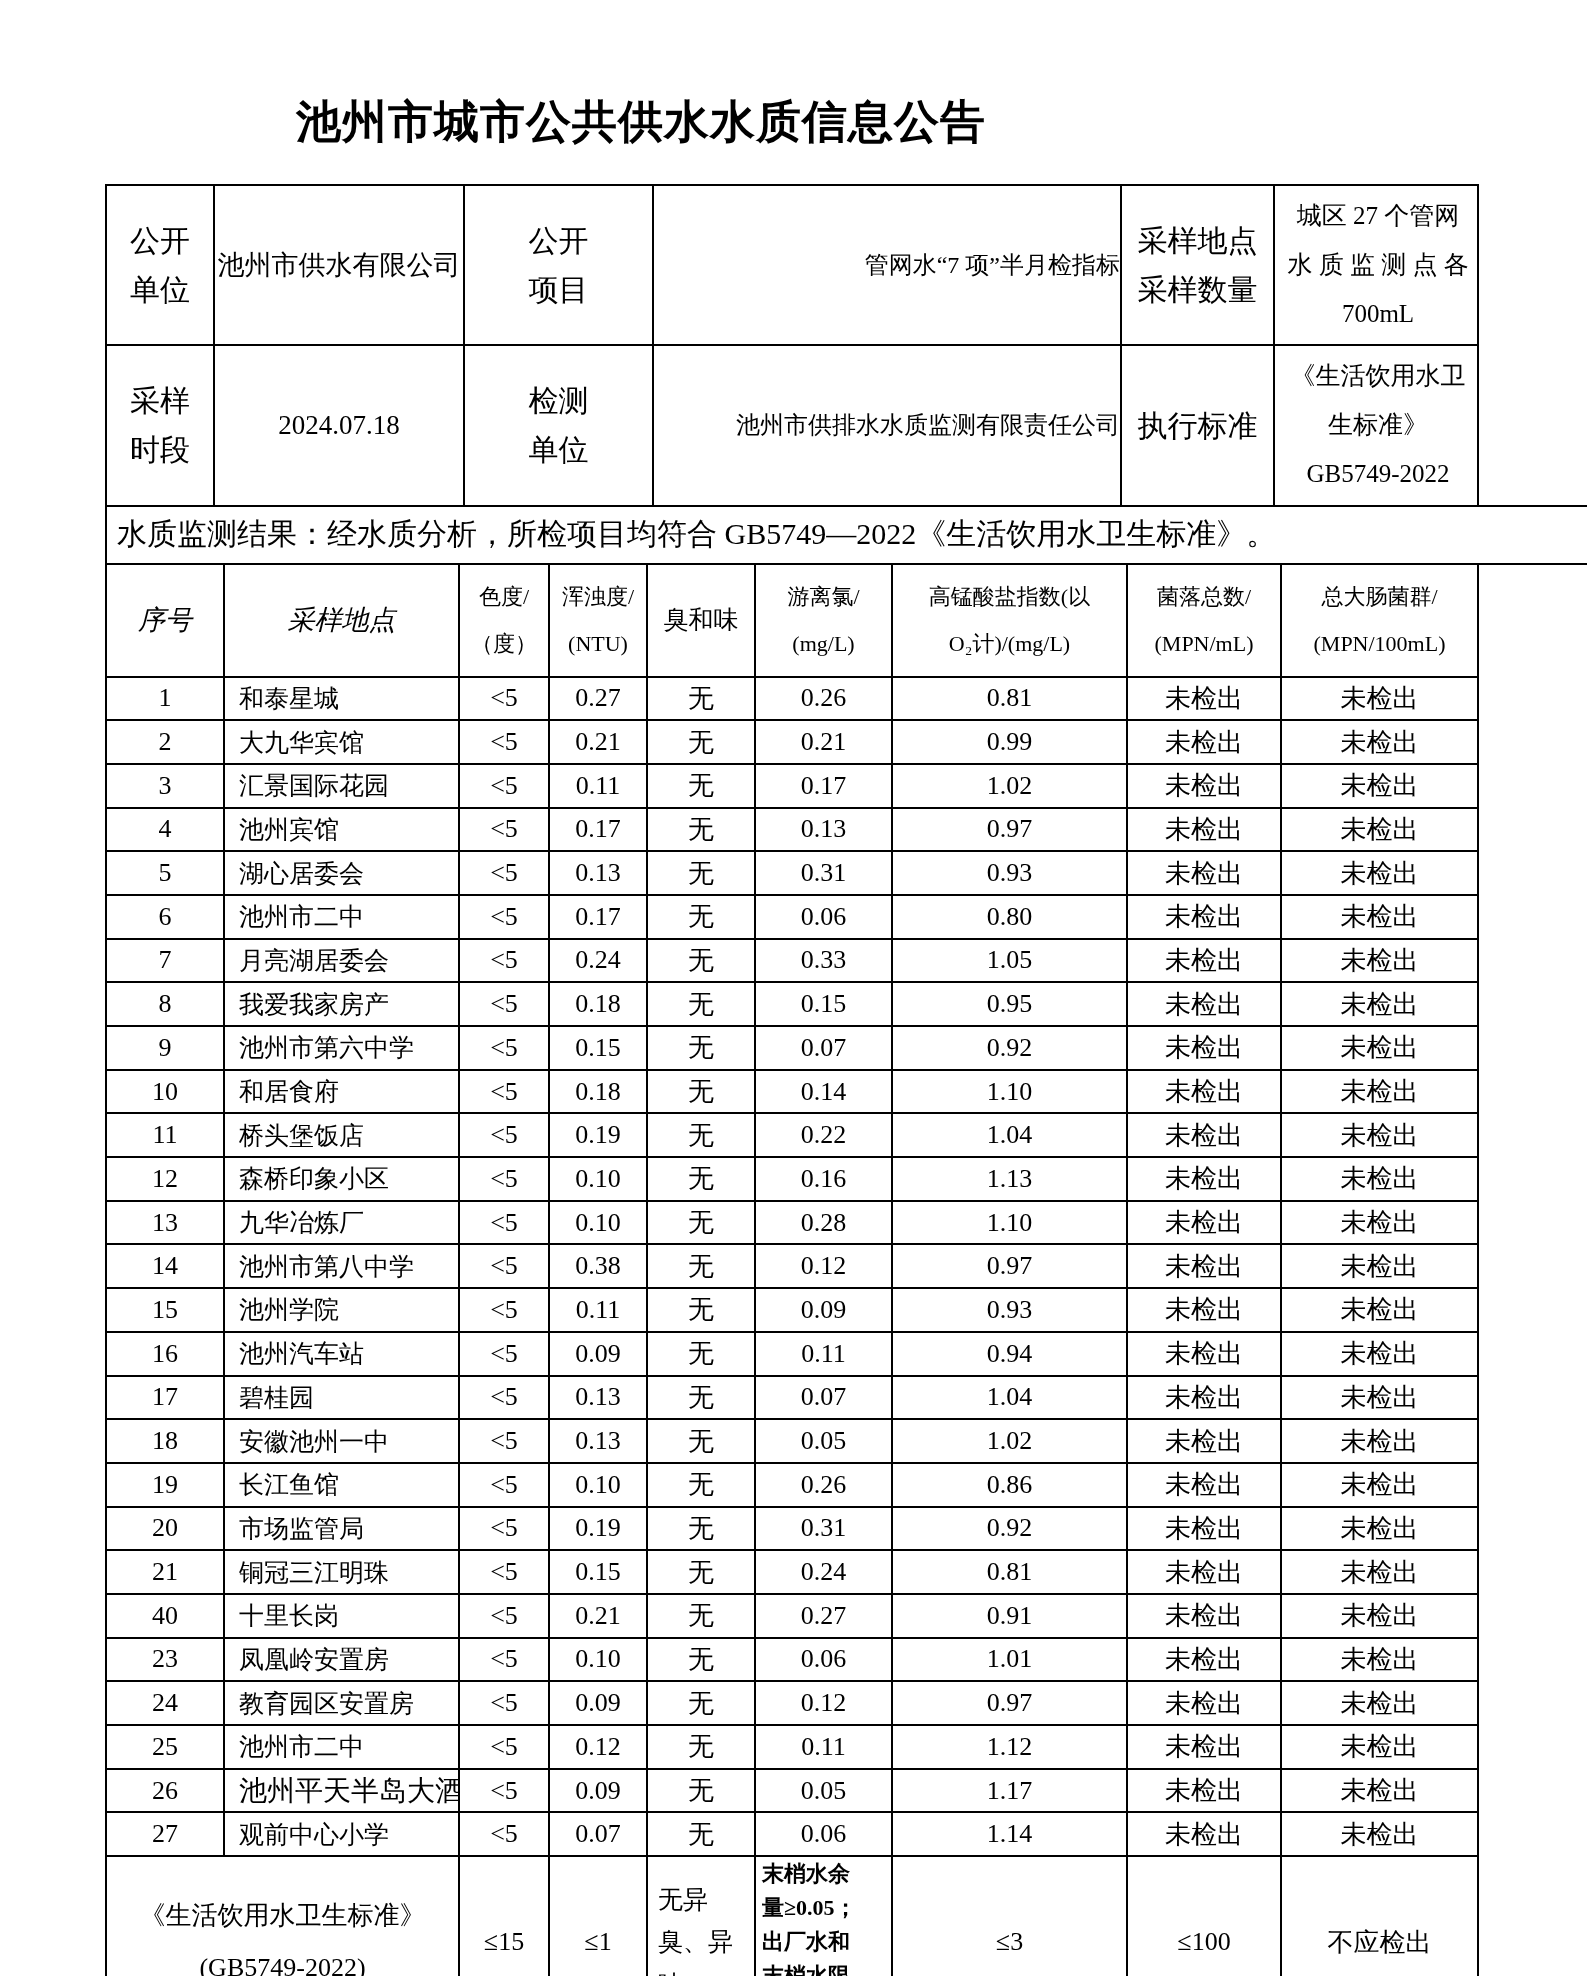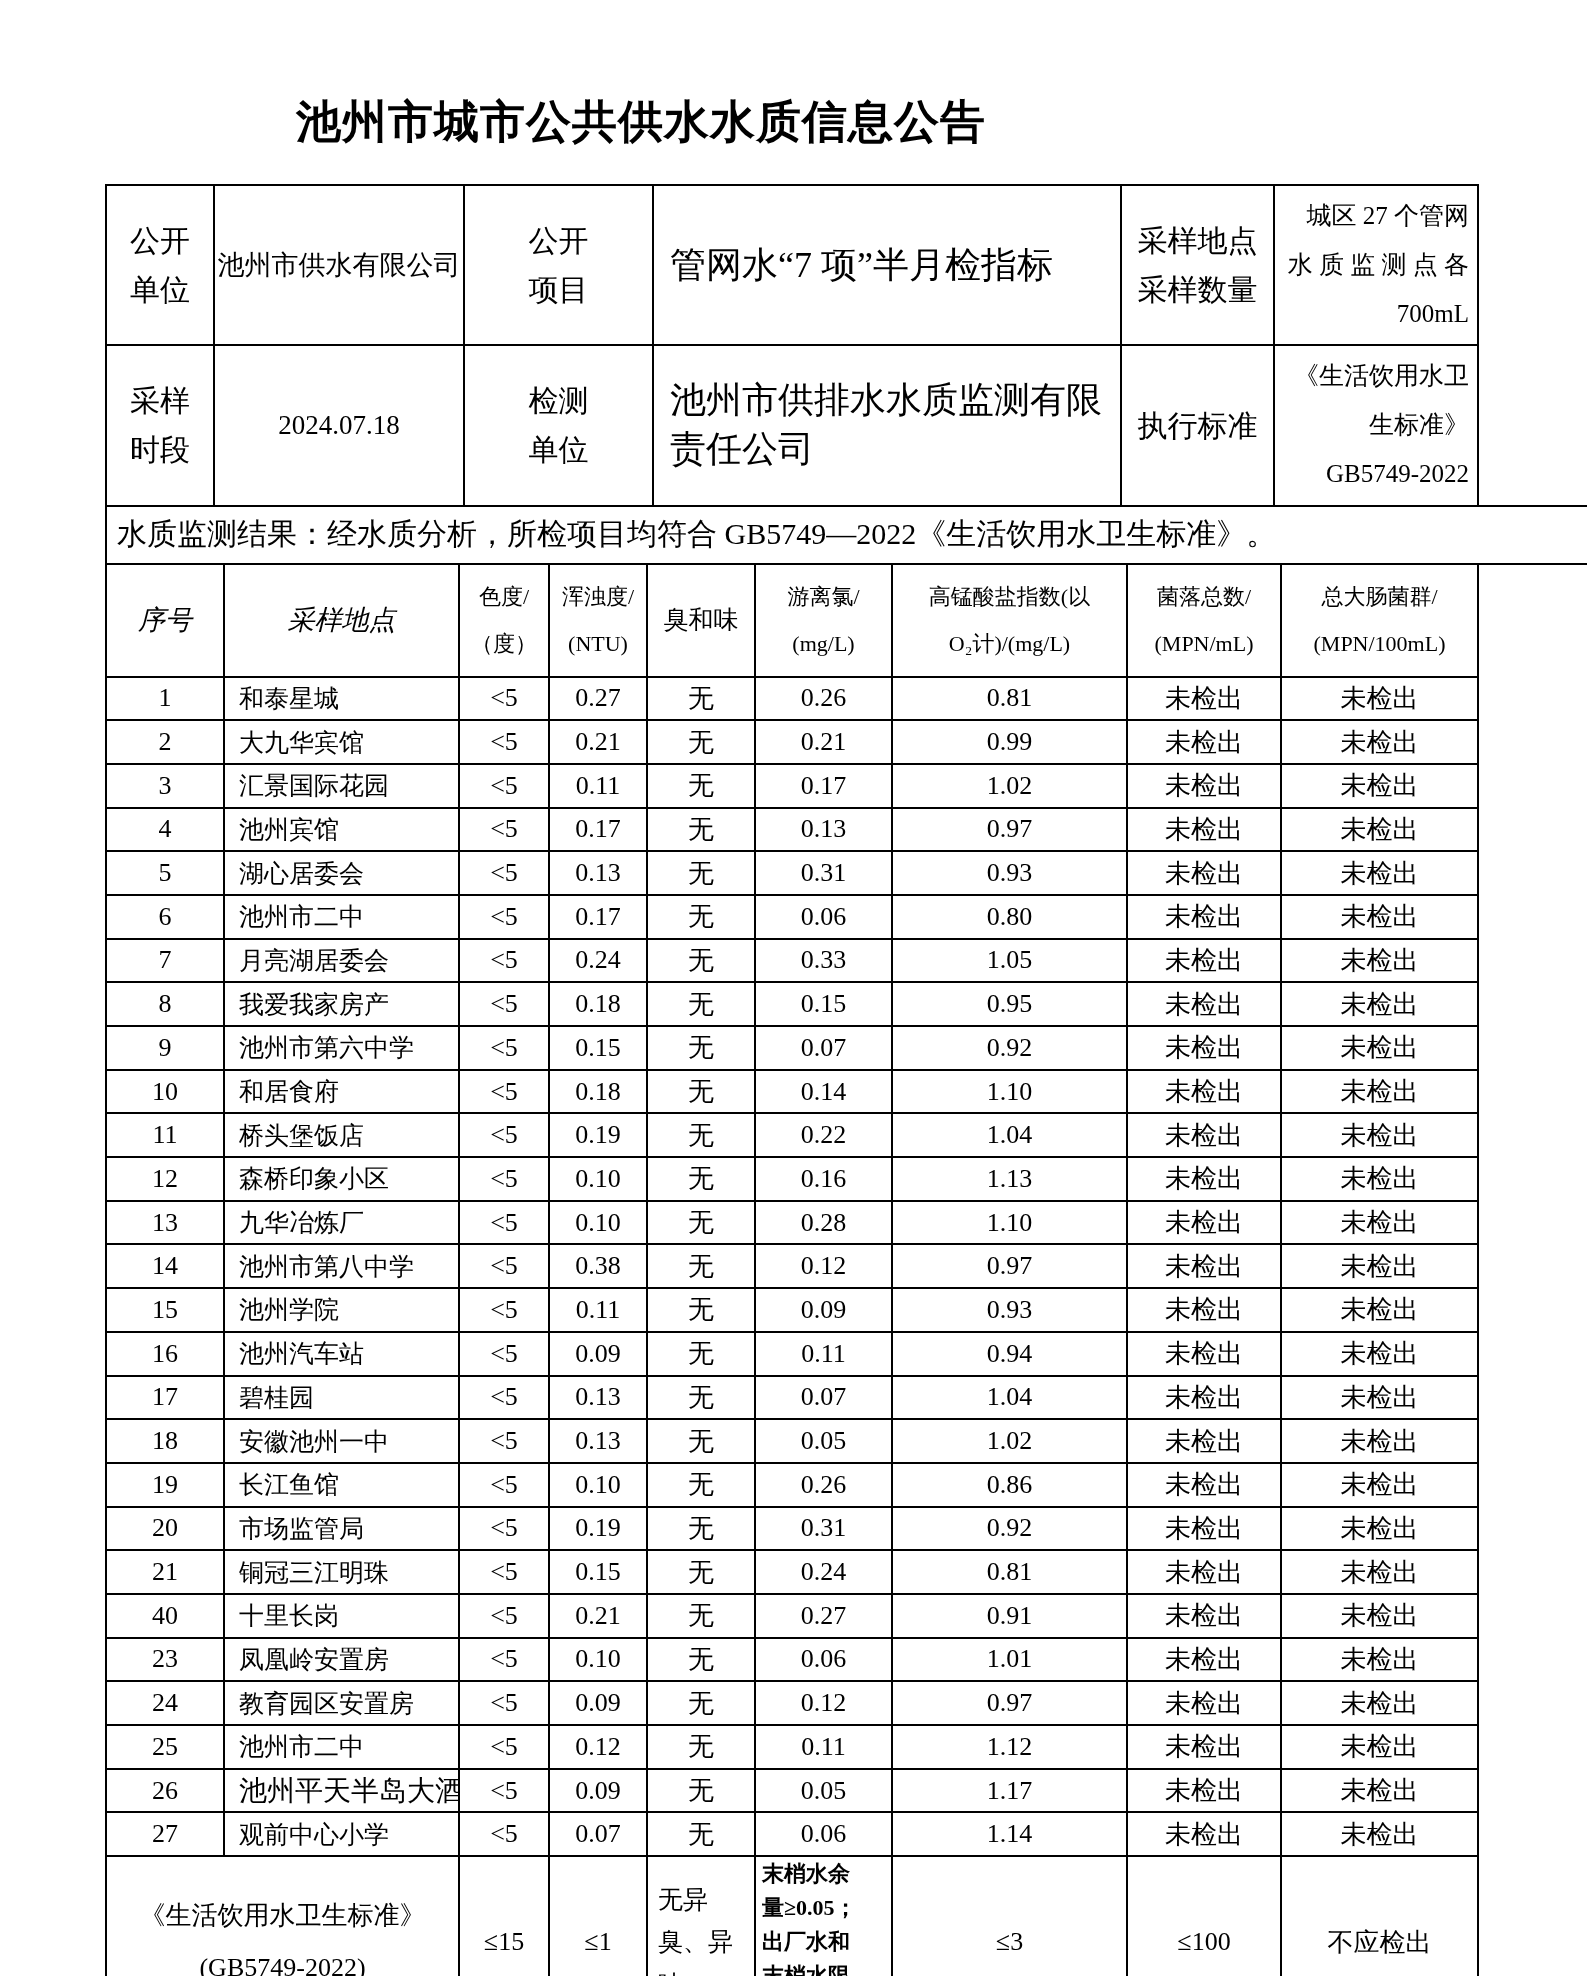--- a/index.html
+++ b/index.html
@@ -26,22 +26,22 @@
 
   table { border-collapse:collapse; table-layout:fixed; width:1372px; }
   td,th { border:2px solid #000; overflow:hidden; vertical-align:middle; }
 
   
   .info td { white-space:pre-line; }
   .info tr.r0 td { height:125px; }
   .info tr.r1 td { height:126px; }
   .ic0,.ic2,.ic4 { text-align:center; font-size:30px; line-height:1.65; }
   .ic1 { text-align:center; font-size:27px;border-radius:26px; }
-  .ic3 { text-align:left; padding-left:16px; font-size:36px; }
-  .ic5 { text-align:right; padding:6px 8px 6px 12px; font-size:25px; line-height:1.95; }
+  .ic3 { text-align:right; padding-left:16px; font-size:24px; }
+  .ic5 { text-align:center; padding:6px 8px 6px 12px; font-size:25px; line-height:1.95; }
 
   
   .note {
     width:1556px; height:60px;
     border:2px solid #000;
     margin-top:-2px;
     display:flex; align-items:center;
     padding-left:10px;
     font-size:30px;
     white-space:nowrap;

